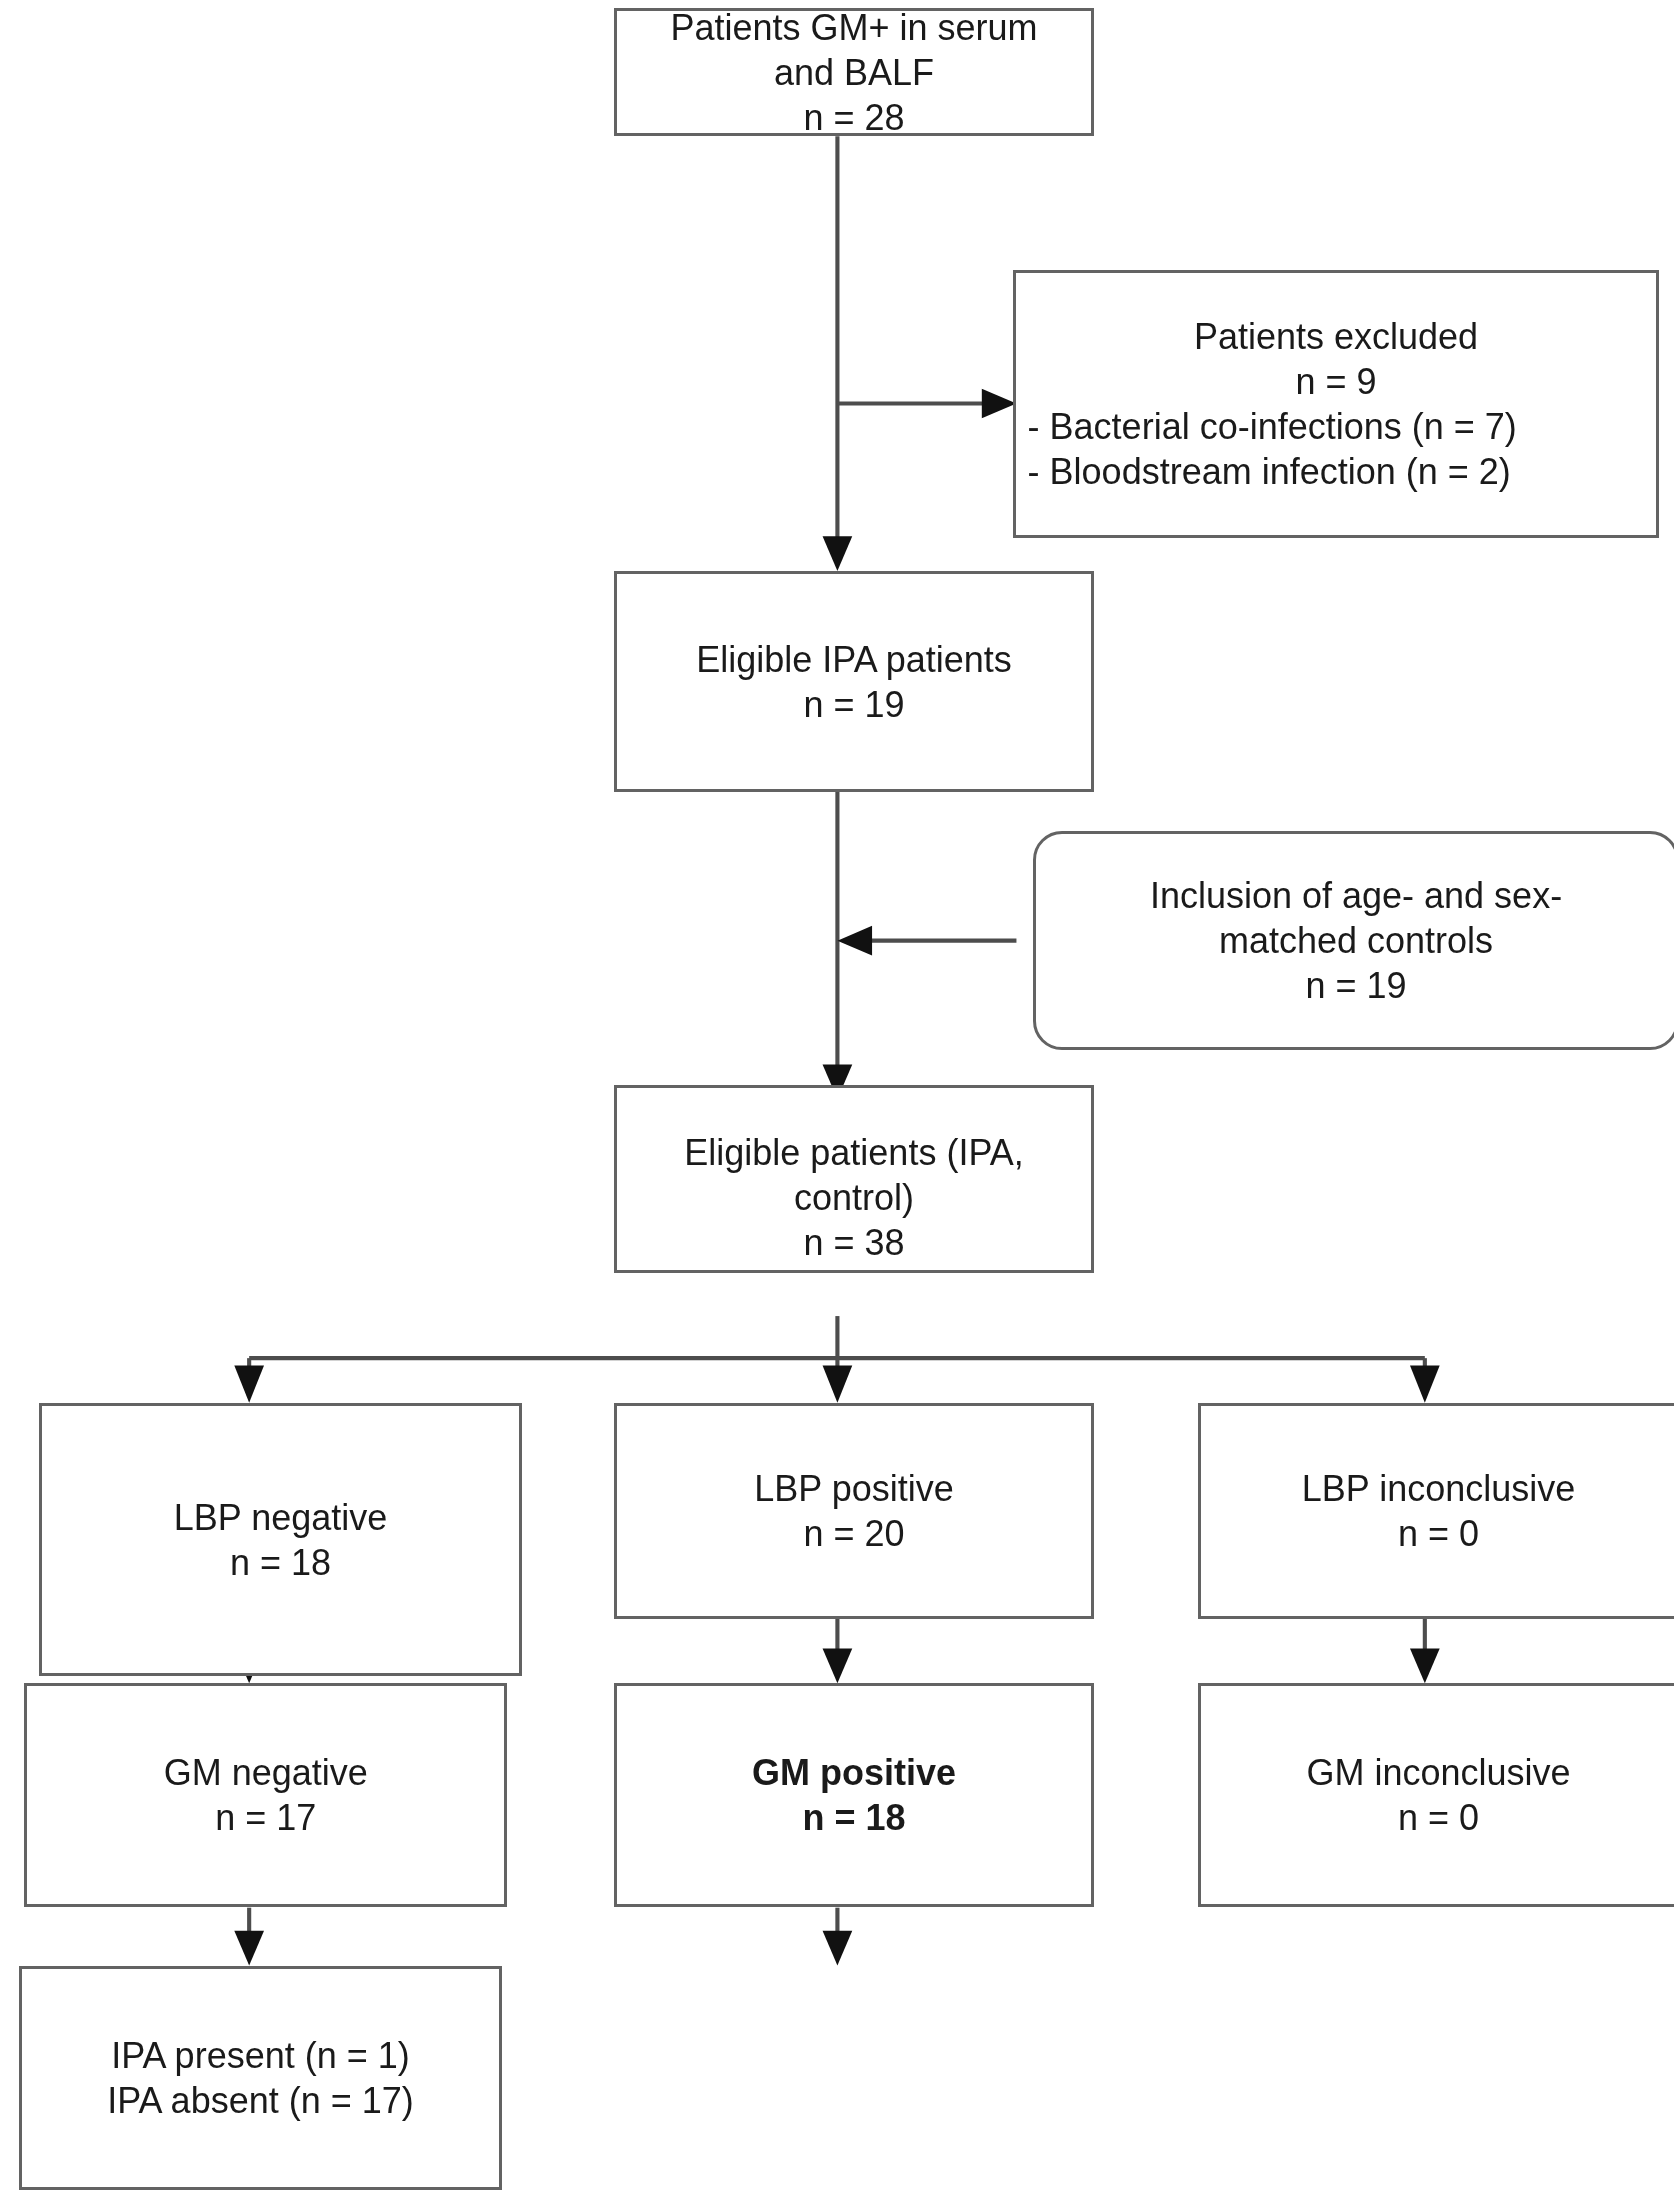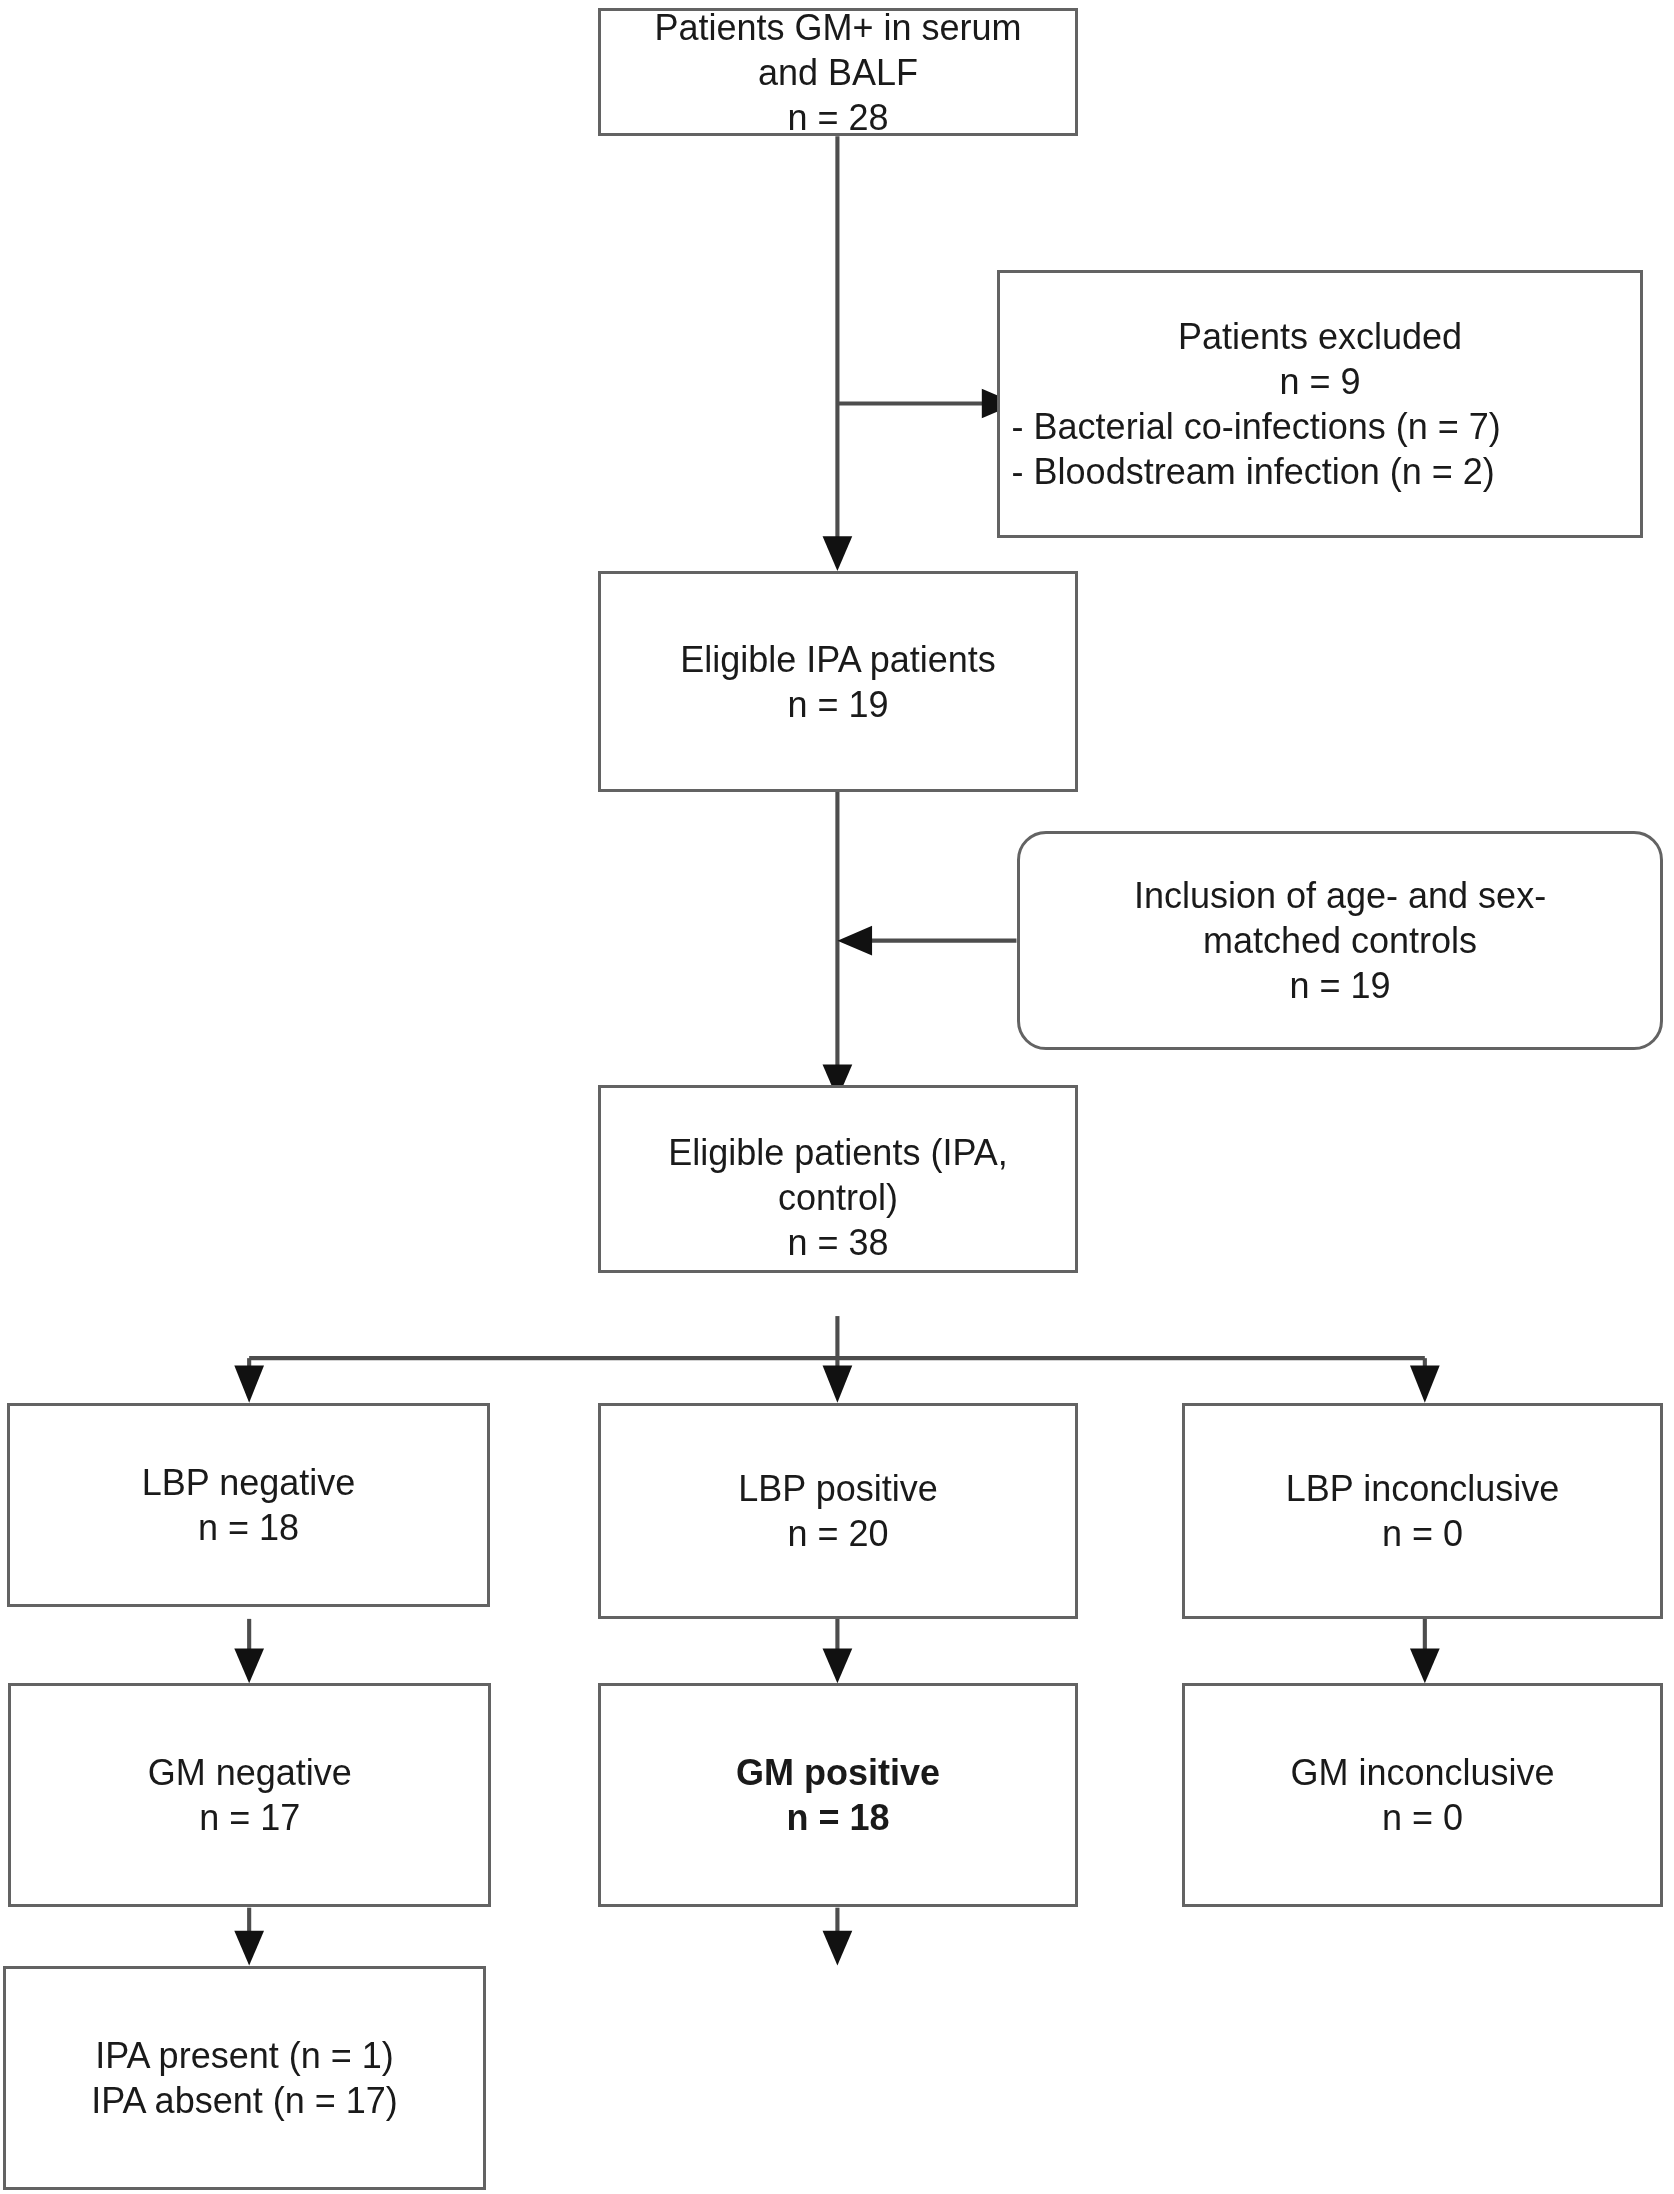--- a/index.html
+++ b/index.html
@@ -34,20 +34,21 @@
     border: 3.3px solid #636363;
     display: flex;
     align-items: center;
     justify-content: center;
     text-align: center;
     line-height: 1.25;
     font-size: 36px;
     color: #1a1a1a;
     padding: 5px 11.6px;
     z-index: 2;
+    margin-left: 16px;
   }
   .node .lines {
     display: block;
     width: 100%;
   }
   .node .ln {
     display: block;
     white-space: pre;
   }
   .node.align-left .ln.bullet {
@@ -137,21 +138,21 @@
   </div>
 
   <div class="node" style="left:598px; top:1085px; width:480px; height:188px;align-items:flex-end;">
     <span class="lines">
       <span class="ln">Eligible patients (IPA,</span>
       <span class="ln">control)</span>
       <span class="ln">n = 38</span>
     </span>
   </div>
 
-  <div class="node" style="left:7px; top:1403px; width:483px; height:204px;">
+  <div class="node" style="left:23px; top:1403px; width:483px; height:273px;">
     <span class="lines">
       <span class="ln">LBP negative</span>
       <span class="ln">n = 18</span>
     </span>
   </div>
 
   <div class="node" style="left:598px; top:1403px; width:480px; height:216px;">
     <span class="lines">
       <span class="ln">LBP positive</span>
       <span class="ln">n = 20</span>

